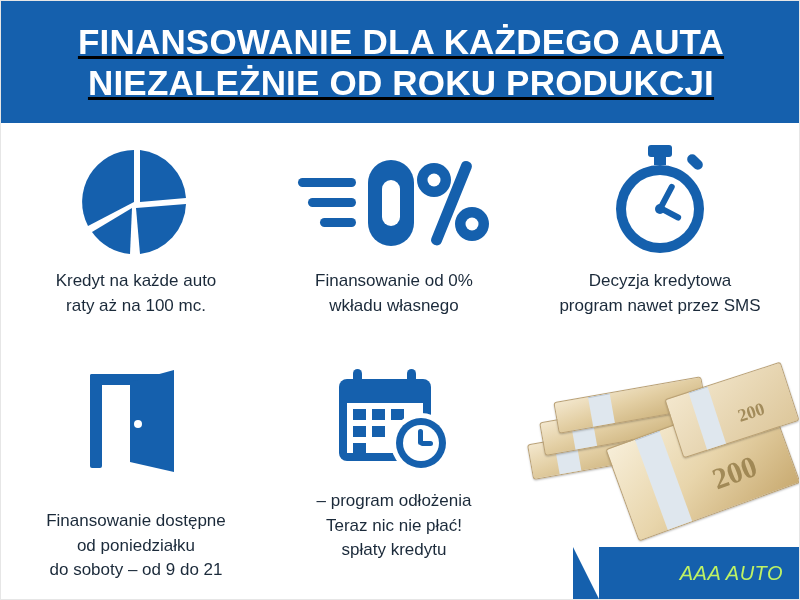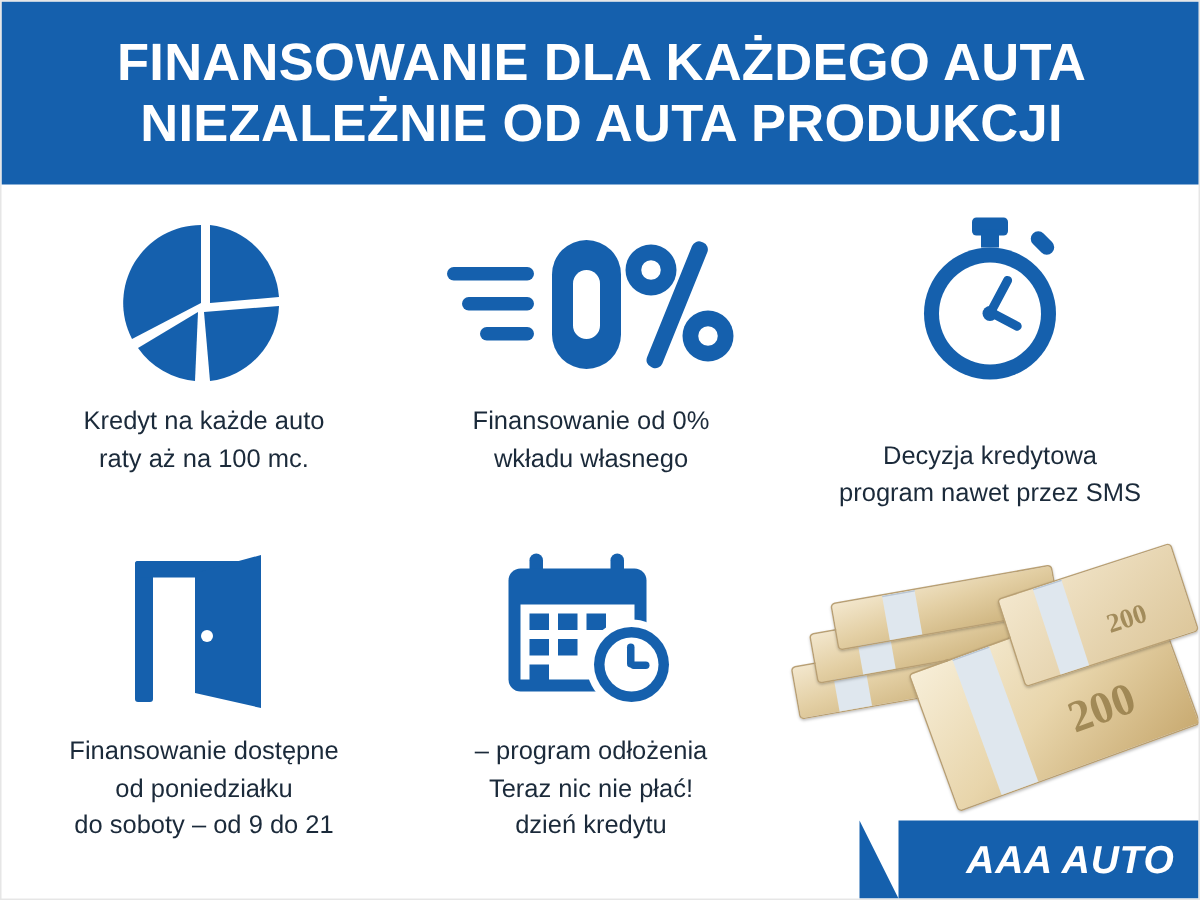--- a/index.html
+++ b/index.html
@@ -28,20 +28,21 @@
     left: 0;
     top: 0;
     width: 800px;
     height: 122px;
     background: #1560ad;
     display: flex;
     flex-direction: column;
     align-items: center;
     justify-content: center;
     text-align: center;
+    text-decoration: underline;
   }
   .header .line {
     color: #ffffff;
     font-weight: bold;
     font-size: 35px;
     letter-spacing: 0.2px;
     line-height: 1.18;
     white-space: nowrap;
   }
   
@@ -70,22 +71,22 @@
     text-align: center;
     font-size: 17px;
     line-height: 1.45;
     font-weight: normal;
   }
   .caption div { white-space: nowrap; }
 
   
   .c1 { left: 10px;  top: 18px;  width: 250px; }
   .c2 { left: 268px; top: 18px;  width: 250px; }
-  .c3 { left: 528px; top: 18px;  width: 262px; gap: 23px; }
-  .c4 { left: 10px;  top: 238px; width: 250px; }
+  .c3 { left: 528px; top: 18px;  width: 262px; }
+  .c4 { left: 10px;  top: 238px; width: 250px; gap: 20px; }
   .c5 { left: 268px; top: 238px; width: 250px; }
 
   
   .money {
     position: absolute;
     left: 520px;
     top: 358px;
     width: 280px;
     height: 180px;
   }
@@ -137,36 +138,36 @@
     position: absolute;
     left: -26px;
     top: 0;
     width: 0;
     height: 0;
     border-style: solid;
     border-width: 52px 0 0 26px;
     border-color: transparent transparent transparent #1560ad;
   }
   .logo-text {
-    color: #ffffff;
-    font-weight: bold;
-    font-size: 26px;
+    color: #bef264;
+    font-weight: normal;
+    font-size: 20px;
     letter-spacing: 0.5px;
     font-style: italic;
   }
   svg { display: block; }
 </style>
 </head>
 <body>
 
 <div class="poster">
 
   <div class="header">
     <div class="line">FINANSOWANIE DLA KAŻDEGO AUTA</div>
-    <div class="line">NIEZALEŻNIE OD AUTA PRODUKCJI</div>
+    <div class="line">NIEZALEŻNIE OD ROKU PRODUKCJI</div>
   </div>
 
   <div class="grid">
 
     <div class="cell c1">
       <div class="icon-box">
         <svg width="120" height="118" viewBox="0 0 120 118" aria-hidden="true">
           <path d="M58 8 A52 52 0 0 0 12 84 L58 60 Z" fill="#1560ad"></path>
           <path d="M64 8 A52 52 0 0 1 110 56 L64 60 Z" fill="#1560ad"></path>
           <path d="M110 62 A52 52 0 0 1 64 112 L60 66 Z" fill="#1560ad"></path>
@@ -267,21 +268,21 @@
           <circle cx="92" cy="80" r="18" fill="#ffffff"></circle>
           <g fill="#1560ad">
             <rect x="89" y="66" width="5" height="16" rx="2.5"></rect>
             <rect x="91" y="78" width="13" height="5" rx="2.5"></rect>
           </g>
         </svg>
       </div>
       <div class="caption">
         <div>– program odłożenia</div>
         <div>Teraz nic nie płać!</div>
-        <div>dzień kredytu</div>
+        <div>spłaty kredytu</div>
       </div>
     </div>
 
   </div>
 
   <div class="money">
     <div class="bundle b1">
       <div class="band" style="left:26px; top:0; width:22px; height:34px;"></div>
       <div class="numtxt" style="left:96px; top:6px; font-size:17px;">200</div>
     </div>

